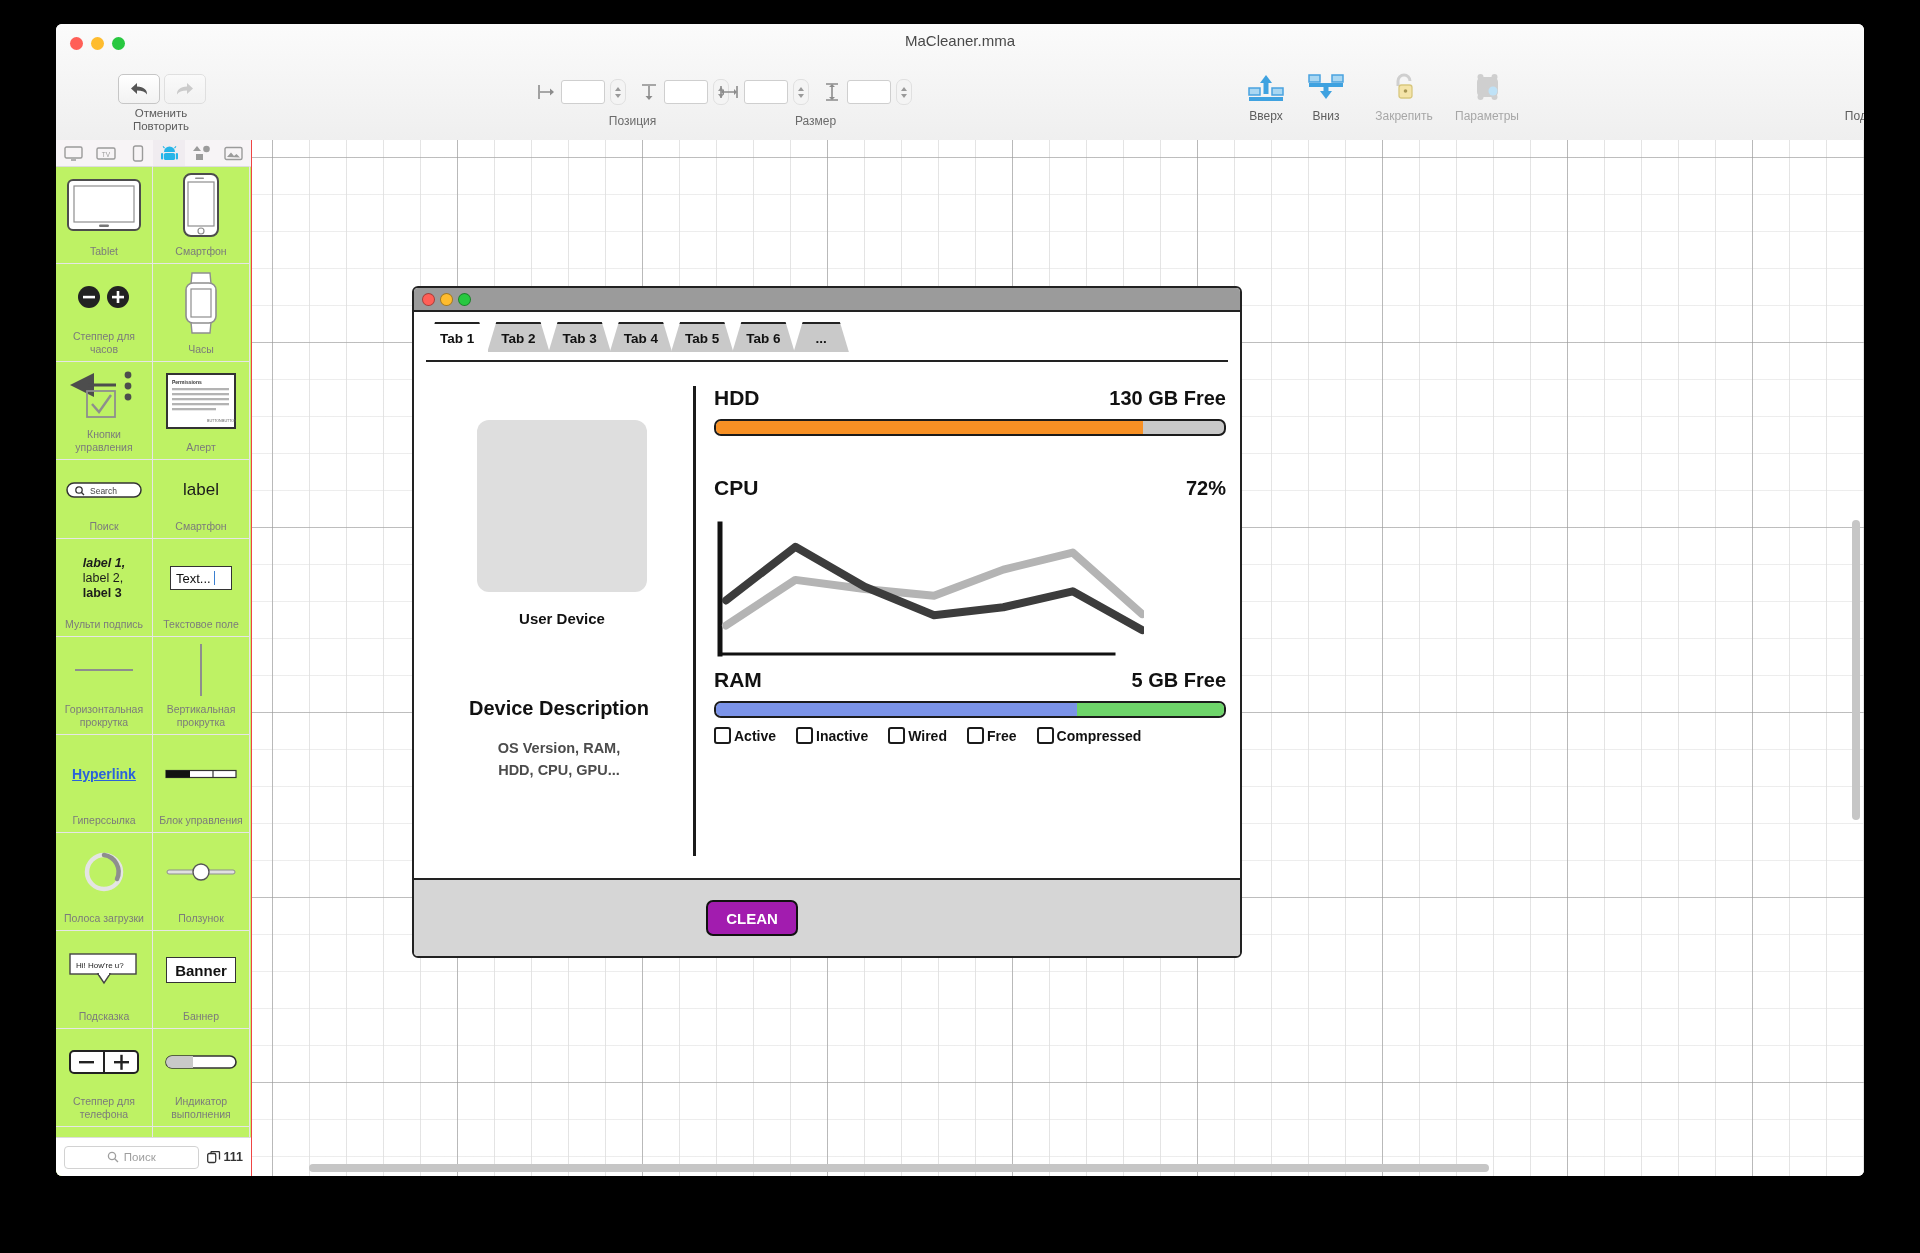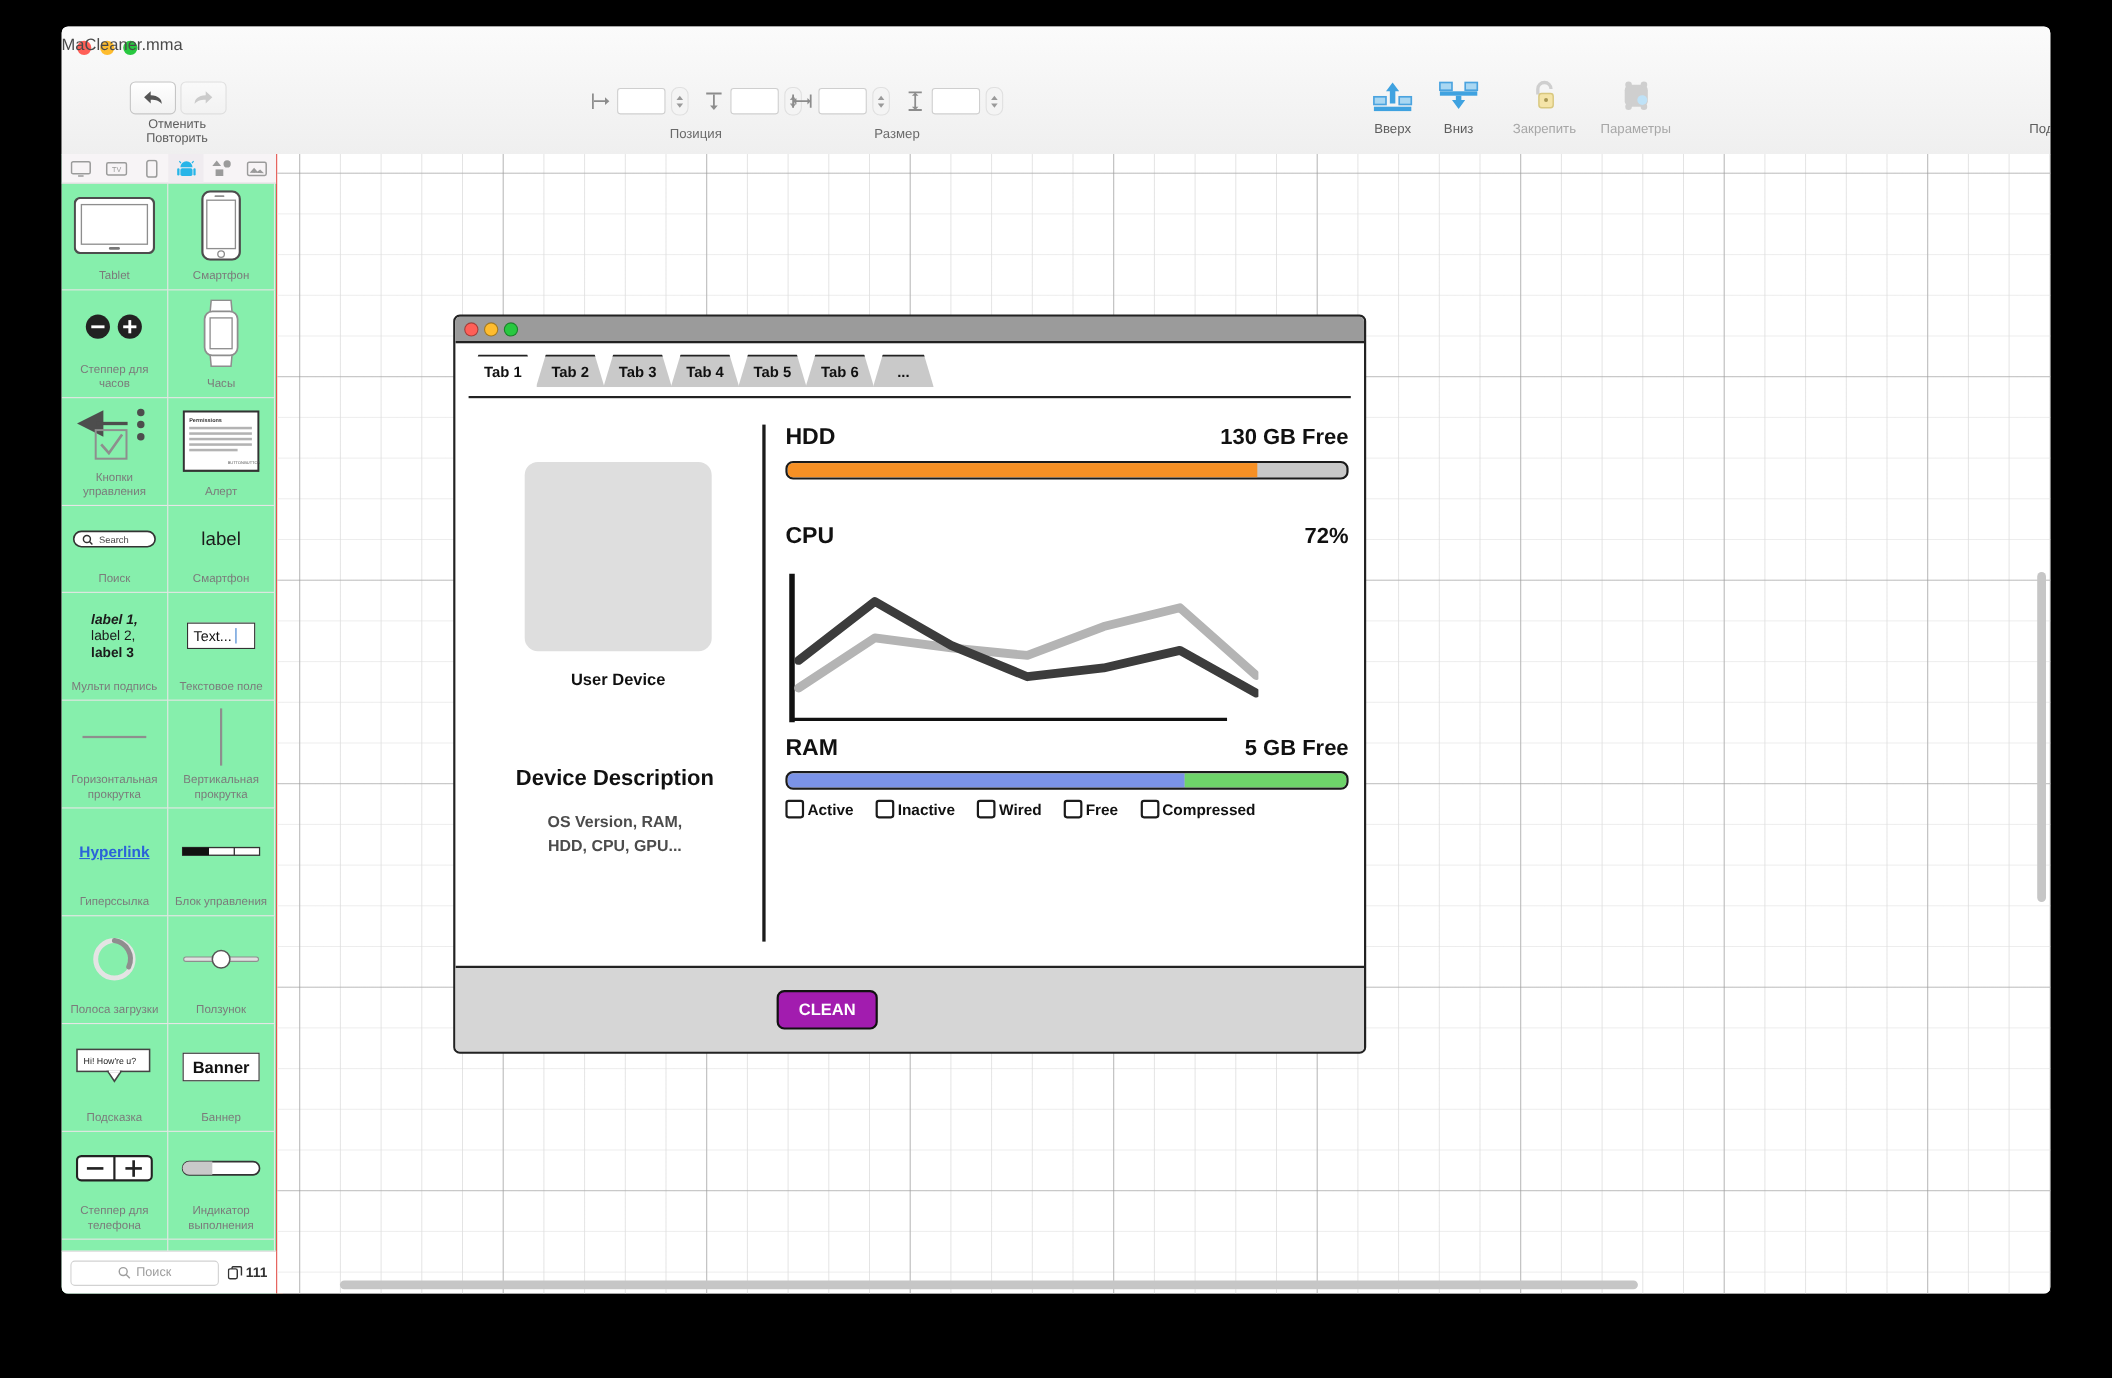--- a/index.html
+++ b/index.html
@@ -26,21 +26,21 @@
     border-bottom: 1px solid #c9c9c9;
   }
   .traffic { position:absolute; left:14px; top:13px; display:flex; gap:8px; }
   .tl { width:13px; height:13px; border-radius:50%; }
   .tl.r { background:#ff5f57; }
   .tl.y { background:#febc2e; }
   .tl.g { background:#28c840; }
 
   .doc-title {
     position:absolute; left:0; top:8px; width:100%;
-    font-size:15px; color:#4a4a4a;
+    text-align:center; font-size:15px; color:#4a4a4a;
   }
 
   
   .undo-group { position:absolute; left:62px; top:50px; }
   .uo-btns { display:flex; gap:4px; }
   .uo-btn {
     width:40px; height:28px; border:1px solid #c6c6c6;
     border-radius:5px; background:linear-gradient(#fff,#f2f2f2);
     display:flex; align-items:center; justify-content:center;
   }
@@ -67,21 +67,21 @@
   .grp-label { text-align:center; font-size:12px; color:#6b6b6b; margin-top:9px; }
 
   
   .tbitem { position:absolute; top:48px; width:84px; text-align:center; }
   .tbitem .lbl { font-size:12px; color:#5d5d5d; margin-top:3px; }
   .tbitem.dim .lbl { color:#a7a7a7; }
 
   
   .library {
     position:absolute; left:0; top:116px; width:195px; bottom:0;
-    background:#86efac; border-right:6px solid #ef4444;
+    background:#bef264; border-right:6px solid #ef4444;
   }
   .lib-tabs {
     height:26px; background:#f7f4f6; border-bottom:1px solid #ddd;
     display:flex; align-items:center; padding: 0 2px;
   }
   .lib-tab { flex:1; display:flex; align-items:center; justify-content:center; height:100%; }
   .lib-tab.active { background:#f0ecf0; }
   .lib-grid {
     position:absolute; top:26px; left:0; right:0; bottom:38px;
     overflow:hidden;

